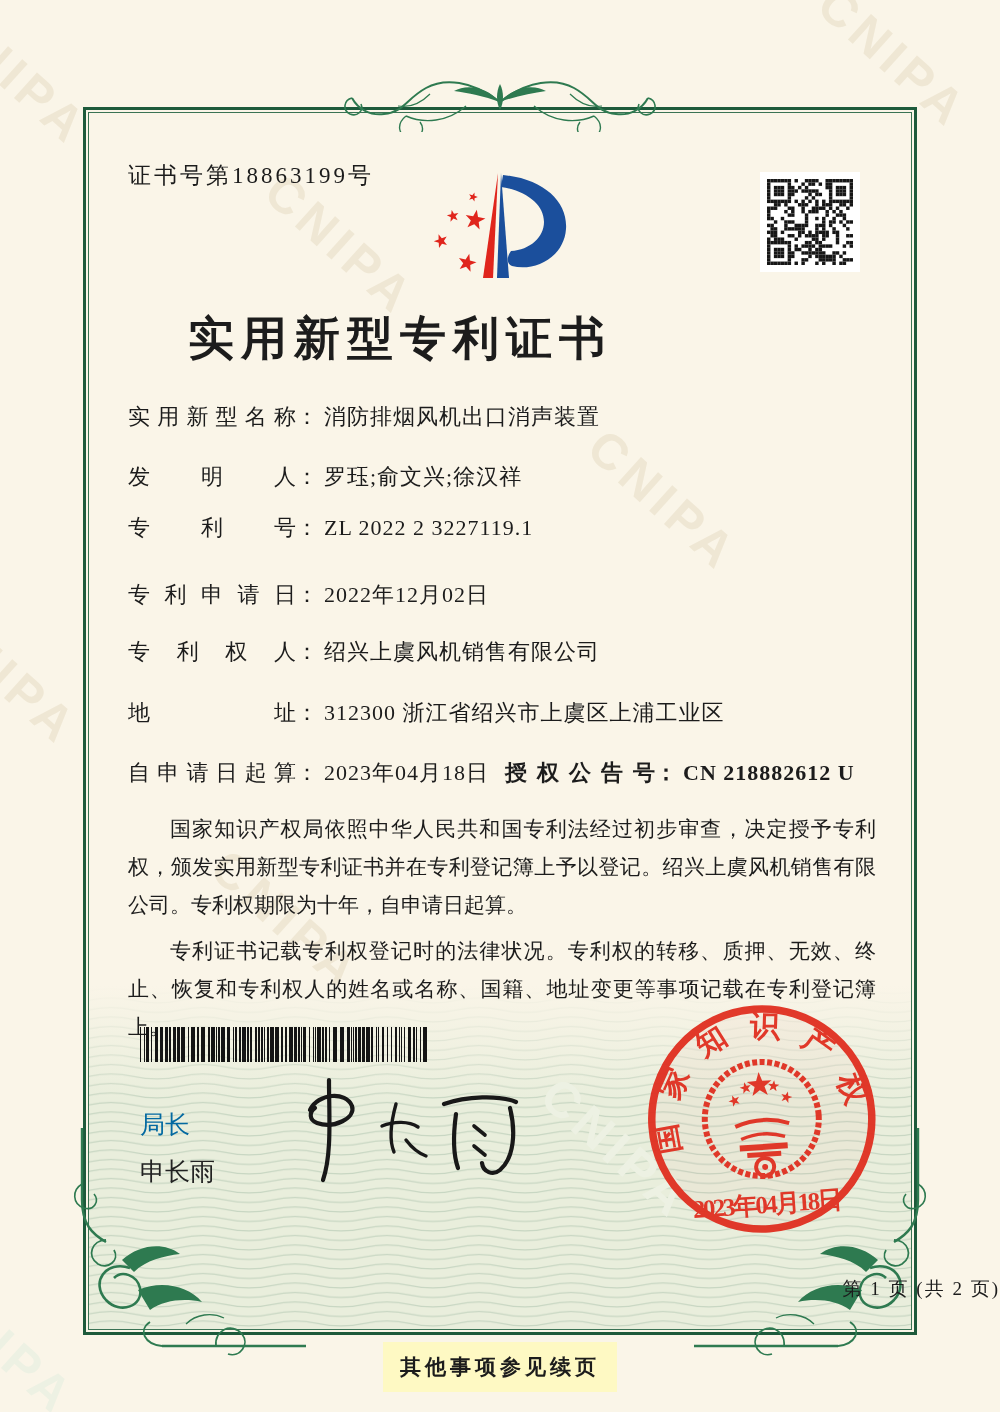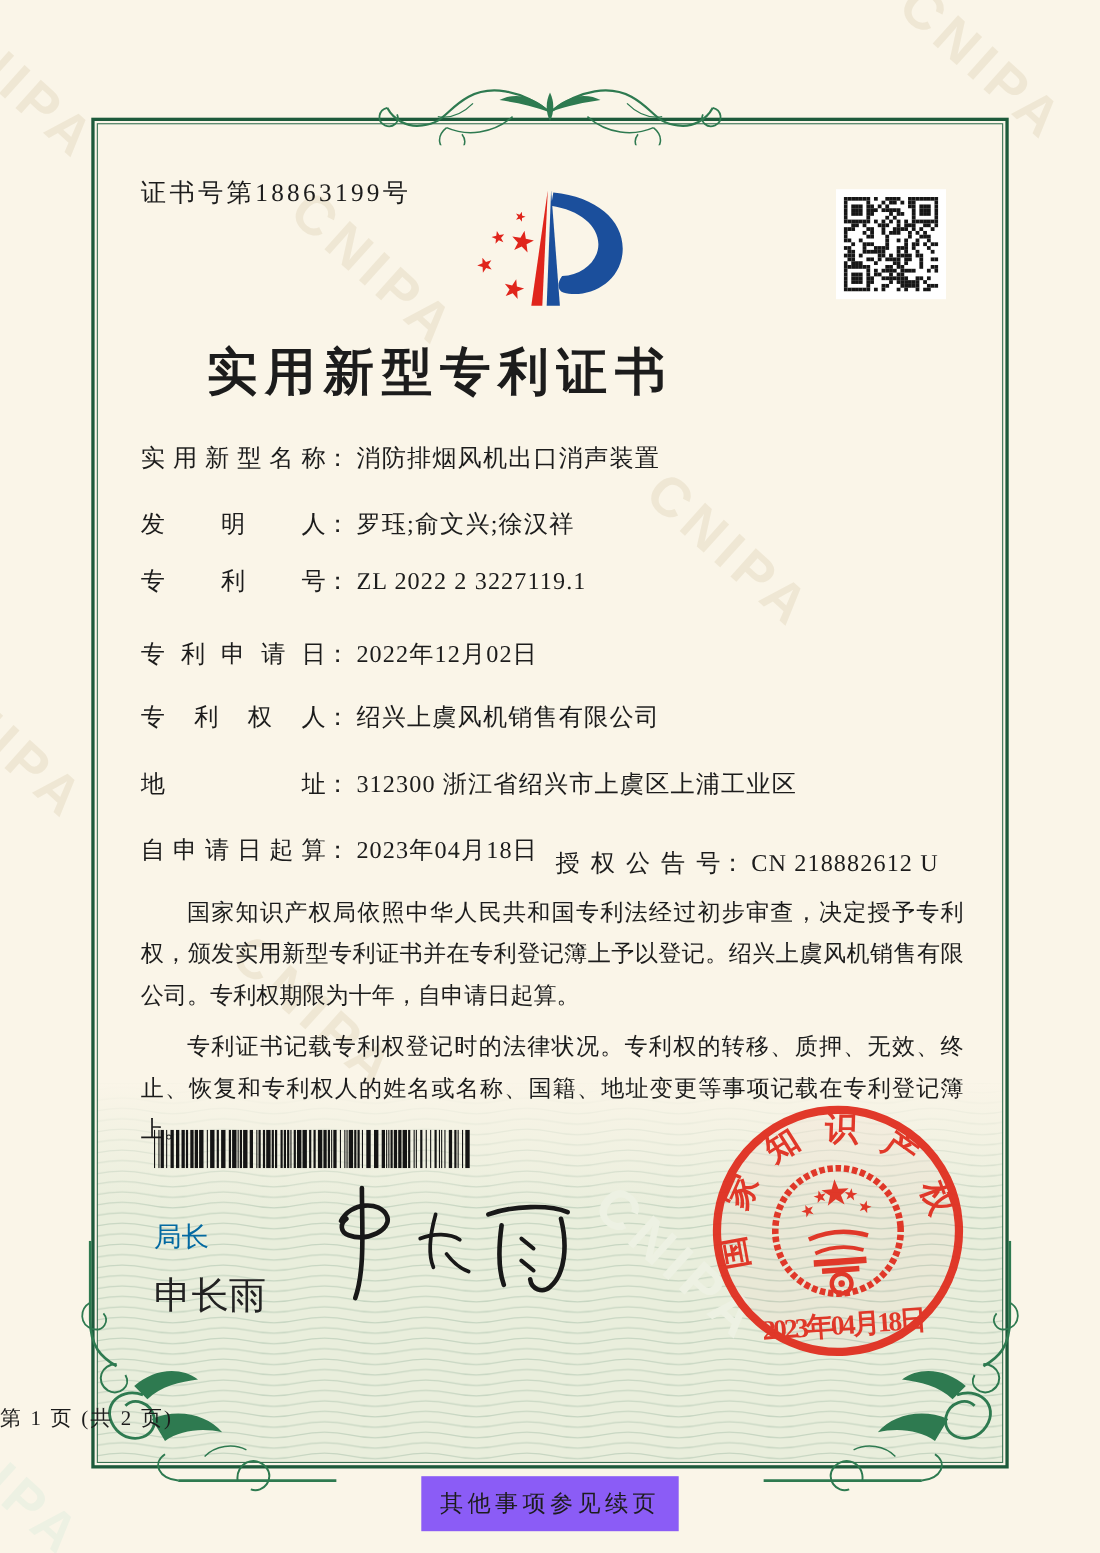--- a/index.html
+++ b/index.html
@@ -33,35 +33,35 @@
   .logo{position:absolute;left:420px;top:166px;width:162px;height:136px;}
   .qr-box{position:absolute;left:760px;top:172px;width:100px;height:100px;background:#fff;
     display:flex;align-items:center;justify-content:center;}
   .title{position:absolute;left:0;top:308px;width:800px;text-align:center;
     font-size:46px;font-weight:bold;letter-spacing:7px;}
   .frow{position:absolute;left:128px;font-size:22px;line-height:30px;white-space:nowrap;}
   .flabel{display:inline-block;width:168px;text-align:justify;text-align-last:justify;vertical-align:top;}
   .flabel.narrow{width:150px;}
   .fcolon{display:inline-block;margin-right:6px;}
   .fvalue{letter-spacing:1px;}
-  .fpair2{position:absolute;left:377px;top:12px;white-space:nowrap;}
+  .fpair2{position:absolute;left:377px;top:0;white-space:nowrap;font-weight:bold;}
   
   .bodytext{position:absolute;left:128px;top:810px;width:748px;font-size:21px;line-height:38px;text-align:justify;}
   .bodytext p{margin:0 0 8px 0;text-indent:2em;}
   
   .barcode{position:absolute;left:140px;top:1027px;width:292px;height:35px;}
   .signer-title{position:absolute;left:140px;top:1108px;font-size:25px;
     font-family:"Liberation Sans","DejaVu Sans",sans-serif;color:#0369a1;}
-  .signer-name{position:absolute;left:140px;top:1155px;font-size:34px;
+  .signer-name{position:absolute;left:140px;top:1155px;font-size:25px;
     font-family:"Liberation Sans","DejaVu Sans",sans-serif;color:#222;}
   .sig{position:absolute;left:250px;top:1068px;width:290px;height:120px;}
   .seal{position:absolute;left:641px;top:1001px;width:242px;height:242px;transform:rotate(-4deg);opacity:.93;}
-  .page-ind{position:absolute;left:0;top:1276px;width:1000px;text-align:left;font-size:19px;letter-spacing:2px;}
-  .cont-box{position:absolute;left:383px;top:1342px;width:234px;height:50px;background:#8b5cf6;
-    display:flex;align-items:center;justify-content:center;font-size:21px;letter-spacing:4px;}
+  .page-ind{position:absolute;left:0;top:1276px;width:1000px;text-align:right;font-size:19px;letter-spacing:2px;}
+  .cont-box{position:absolute;left:383px;top:1342px;width:234px;height:50px;background:#fef9c3;
+    display:flex;align-items:center;justify-content:center;font-size:21px;letter-spacing:4px;font-weight:bold;}
 </style>
 </head>
 <body>
 
 <svg width="0" height="0" style="position:absolute" aria-hidden="true">
   <defs>
     <path id="star" d="M0,-10 L2.35,-3.24 L9.51,-3.09 L3.8,1.24 L5.88,8.09 L0,4 L-5.88,8.09 L-3.8,1.24 L-9.51,-3.09 L-2.35,-3.24 Z"></path>
   </defs>
 </svg>
 

